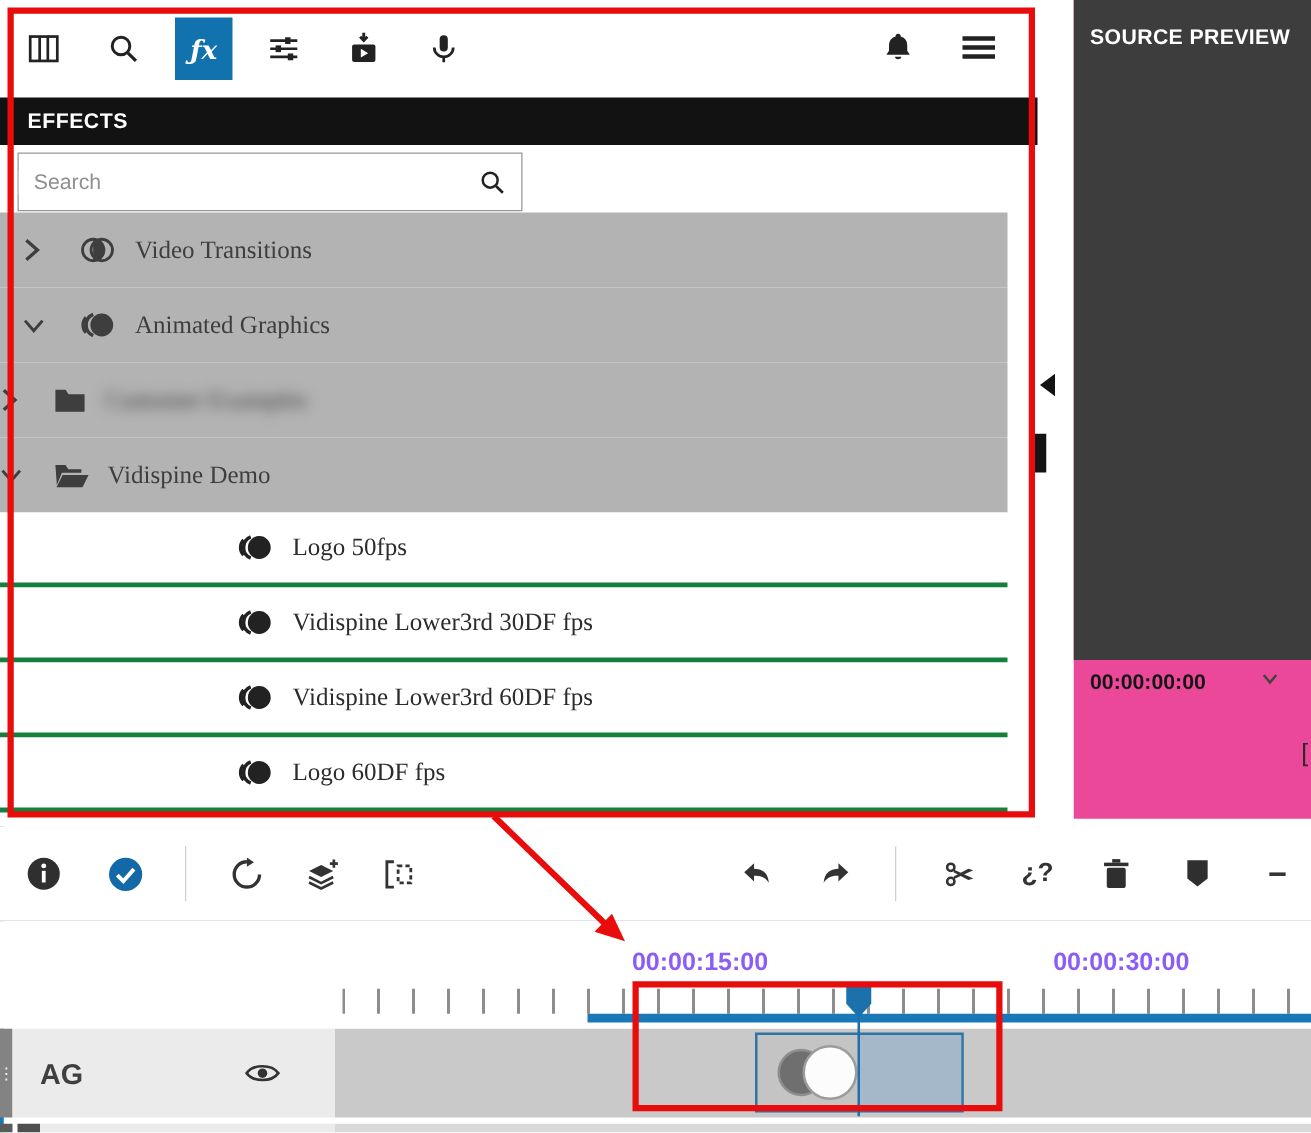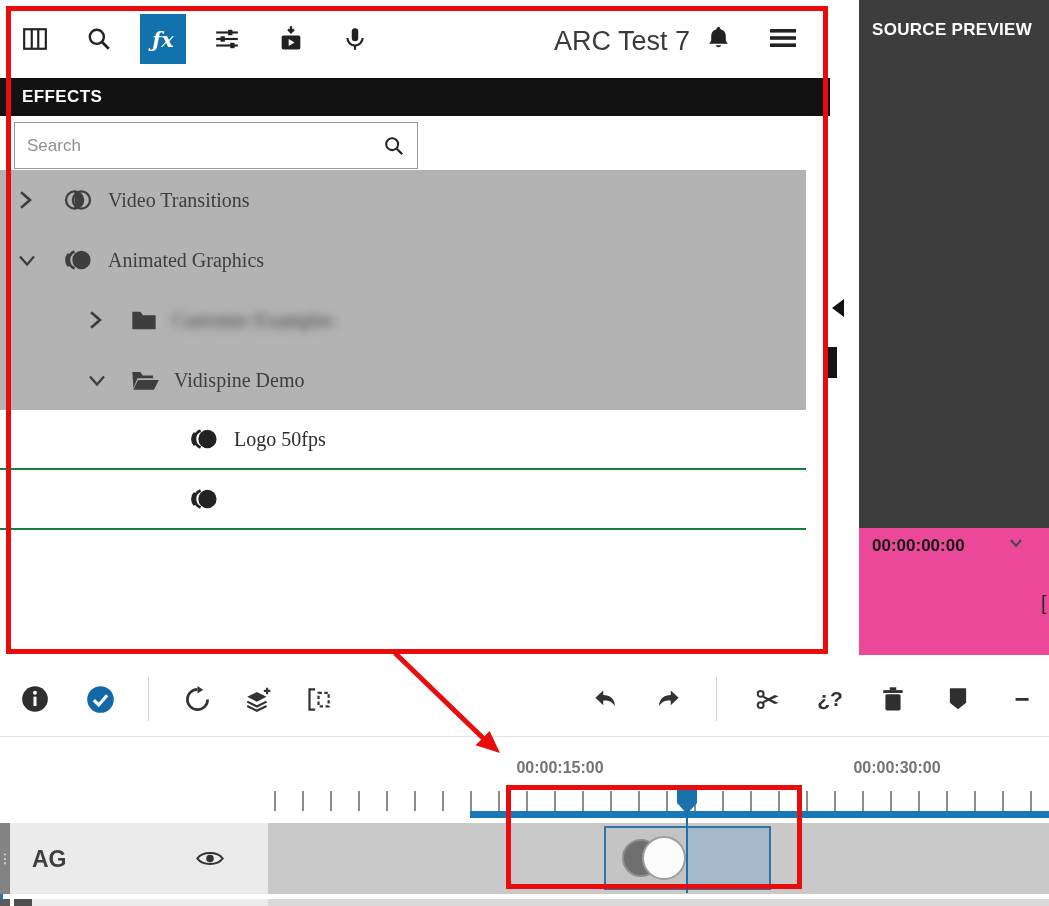--- a/index.html
+++ b/index.html
@@ -30,24 +30,24 @@
                 border:1px solid #979797; background:#fff; display:flex; align-items:center; }
   .search-box input { flex:1; border:none; outline:none; font-size:17px; padding:0 12px;
                       font-family:"Liberation Sans", sans-serif; color:#7f1d1d; }
   .search-box input::placeholder { color:#8f8f8f; }
   .search-box .mag { padding-right:12px; }
 
   
   .tree { position:absolute; left:0; top:170px; width:806px; }
   .row { height:60px; display:flex; align-items:center; width:806px; cursor:pointer;font-family:Liberation Serif, serif; }
   .row.gray { background:#b3b3b3; }
-  .row.white { background:#fff; border-bottom:2px solid #15803d; height:60px; }
+  .row.white { background:#fff; border-bottom:4px solid #15803d; height:60px; }
   .row .chev { width:20px; display:flex; align-items:center; }
   .row.l1 { padding-left:18px; } .row.l1 .chev { margin-right:24px; }
-  .row.l2 { padding-left:88px; } .row.l2 .chev { margin-right:22px; }
+  .row.l2 { } .row.l2 .chev { margin-right:22px; }
   .row.l3 { padding-left:188px; }
   .tree-icon { margin-right:14px; display:flex; align-items:center; }
   .row-label { font-size:20px; color:#3e3e3e; }
   .row.white .row-label { color:#2c2c2c; }
   .blurred { filter:blur(5px); }
 
   .scroll-thumb { position:absolute; left:826px; top:347px; width:11px; height:31px; background:#141414; cursor:pointer; }
   .collapse-arrow { position:absolute; left:832px; top:299px; width:0; height:0;
                     border-top:9px solid transparent; border-bottom:9px solid transparent;
                     border-right:12px solid #141414; cursor:pointer; }
@@ -68,21 +68,21 @@
   .t-icon { position:absolute; top:14px; width:44px; height:48px; display:flex; align-items:center; justify-content:center; cursor:pointer; }
   .t-sep { position:absolute; top:16px; width:1px; height:44px; background:#cfcfcf; }
   .ripple-label { font-size:21px; font-weight:bold; color:#333; }
   .zoom-out-label { font-size:26px; font-weight:bold; color:#333; }
 
   .tl-ruler-row { position:absolute; left:0; top:76px; width:1049px; height:86px; background:#fff; }
   .tc-cell { position:absolute; left:0; top:0; width:268px; height:86px; border-right:1px solid #ccc;
              display:flex; align-items:center; padding-left:26px; }
   .big-timecode { font-size:33px; color:#1479b9; letter-spacing:1px; }
   .ruler { position:absolute; left:268px; top:0; width:781px; height:86px; cursor:pointer; }
-  .ruler-label { position:absolute; top:22px; width:124px; text-align:center; font-size:16px; font-weight:600; color:#737373; }
+  .ruler-label { position:absolute; top:22px; width:124px; text-align:center; font-size:20px; font-weight:600; color:#8b5cf6; }
   .ruler-label.rl0 { left:230px; }
   .ruler-label.rl1 { left:567px; }
   .ruler-ticks { position:absolute; left:6px; right:0; top:54px; height:20px;
                  background:repeating-linear-gradient(to right, #8d8d8d 0 2px, transparent 2px 28px); }
   .ruler-bar { position:absolute; left:202px; right:0; top:74px; height:7px; background:#1878b8; }
 
   .playhead-marker { position:absolute; left:676px; top:124px; cursor:grab; }
   .playhead-line { position:absolute; left:686px; top:150px; width:2px; height:82px; background:#1b71ab; }
 
   .track-row { position:absolute; left:0; top:162px; width:1049px; height:71px; }
@@ -165,21 +165,20 @@
       <span class="icon-btn">
         <span>
           <svg width="26" height="26" viewBox="0 0 24 24">
             <rect x="9" y="2" width="6" height="12" rx="3" fill="#222"></rect>
             <path d="M5 11 a7 7 0 0 0 14 0" fill="none" stroke="#222" stroke-width="2"></path>
             <line x1="12" y1="18" x2="12" y2="22" stroke="#222" stroke-width="2"></line>
           </svg>
         </span>
       </span>
     </div>
-    <div class="app-title">ARC Test 7</div>
     <span class="bell-btn">
       <span>
         <svg width="25" height="27" viewBox="0 0 24 24">
             <path d="M12 2 a2 2 0 0 1 2 2 a7 7 0 0 1 5 6.8 v4.2 l2 3 H3 l2 -3 v-4.2 a7 7 0 0 1 5 -6.8 a2 2 0 0 1 2 -2 z" fill="#222"></path>
             <path d="M9.4 19.5 a2.7 2.7 0 0 0 5.2 0 z" fill="#222"></path>
           </svg>
       </span>
     </span>
     <span class="menu-btn">
       <span>
@@ -273,31 +272,52 @@
       <span class="tree-icon">
         <svg width="32" height="26" viewBox="0 0 28 22">
           <circle cx="17" cy="11" r="8" fill="#222"></circle>
           <path d="M11 3.6 a8 8 0 0 0 0 14.8" fill="none" stroke="#222" stroke-width="2.4"></path>
           <path d="M6 5.6 a8 8 0 0 0 0 10.8" fill="none" stroke="#222" stroke-width="2.4"></path>
         </svg>
       </span>
       <span class="row-label">Logo 50fps</span>
     </div>
 
-
     <div class="row white l3">
       <span class="tree-icon">
         <svg width="32" height="26" viewBox="0 0 28 22">
           <circle cx="17" cy="11" r="8" fill="#222"></circle>
           <path d="M11 3.6 a8 8 0 0 0 0 14.8" fill="none" stroke="#222" stroke-width="2.4"></path>
           <path d="M6 5.6 a8 8 0 0 0 0 10.8" fill="none" stroke="#222" stroke-width="2.4"></path>
         </svg>
       </span>
-    </div>
-
+      <span class="row-label">Vidispine Lower3rd 30DF fps</span>
+    </div>
+
+    <div class="row white l3">
+      <span class="tree-icon">
+        <svg width="32" height="26" viewBox="0 0 28 22">
+          <circle cx="17" cy="11" r="8" fill="#222"></circle>
+          <path d="M11 3.6 a8 8 0 0 0 0 14.8" fill="none" stroke="#222" stroke-width="2.4"></path>
+          <path d="M6 5.6 a8 8 0 0 0 0 10.8" fill="none" stroke="#222" stroke-width="2.4"></path>
+        </svg>
+      </span>
+      <span class="row-label">Vidispine Lower3rd 60DF fps</span>
+    </div>
+
+    <div class="row white l3">
+      <span class="tree-icon">
+        <svg width="32" height="26" viewBox="0 0 28 22">
+          <circle cx="17" cy="11" r="8" fill="#222"></circle>
+          <path d="M11 3.6 a8 8 0 0 0 0 14.8" fill="none" stroke="#222" stroke-width="2.4"></path>
+          <path d="M6 5.6 a8 8 0 0 0 0 10.8" fill="none" stroke="#222" stroke-width="2.4"></path>
+        </svg>
+      </span>
+      <span class="row-label">Logo 60DF fps</span>
+    </div>
   </div>
 
   <div class="collapse-arrow"></div>
   <div class="scroll-thumb"></div>
 
   <div class="source-preview">
     <div class="sp-video"></div>
     <div class="sp-title">SOURCE PREVIEW</div>
     <div class="sp-tc-row">
       <span class="sp-timecode">00:00:00:00</span>

